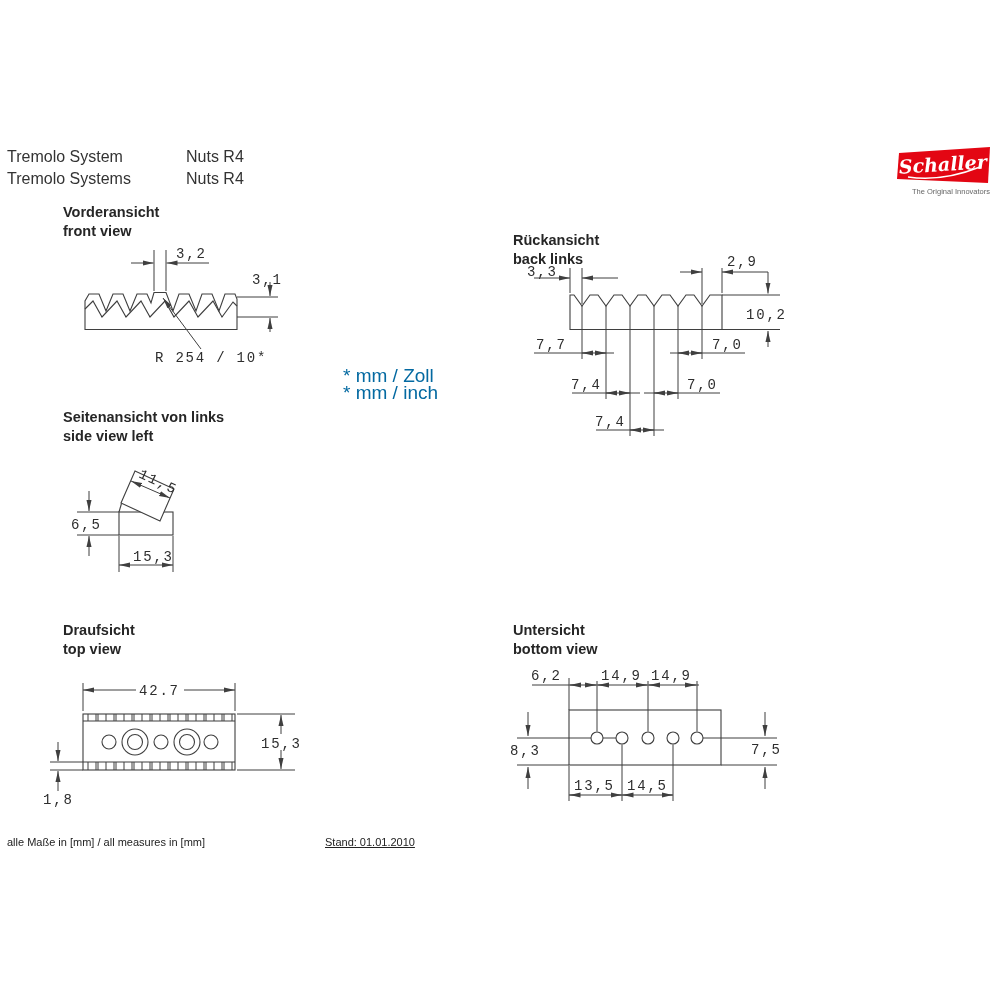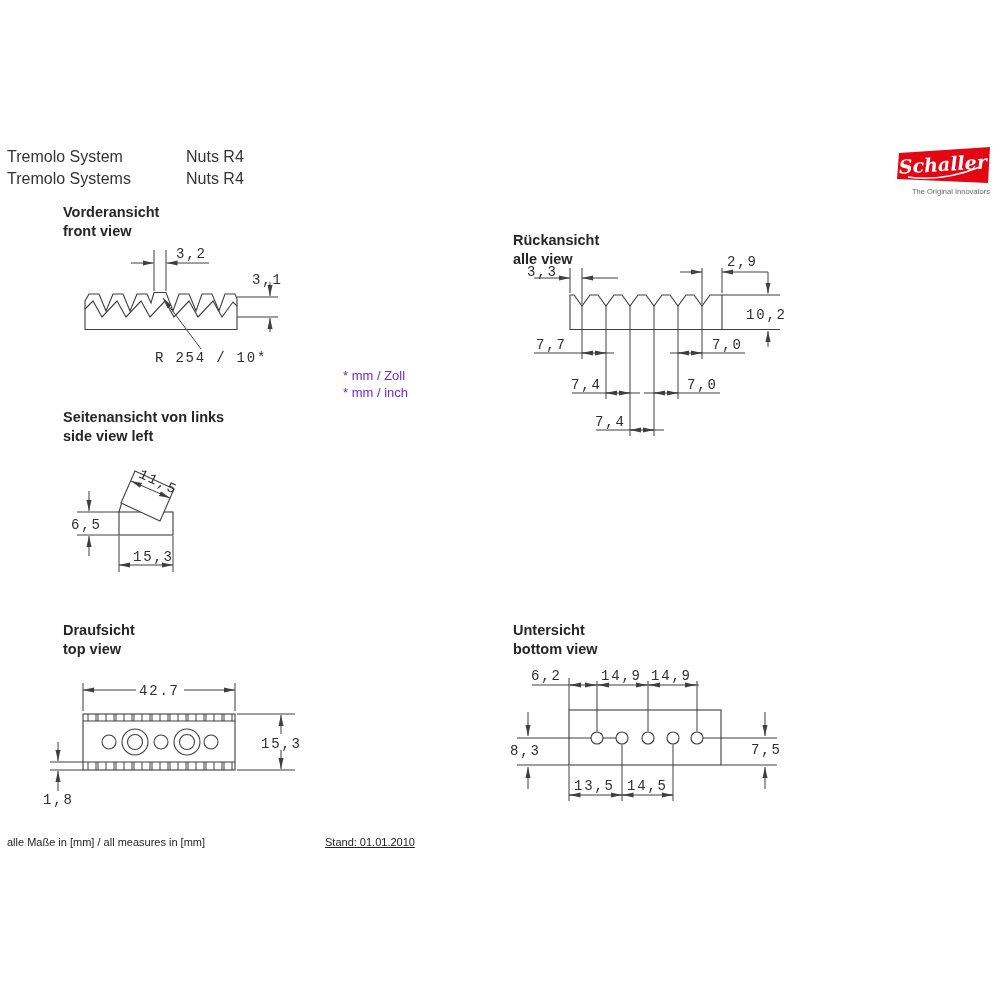--- a/index.html
+++ b/index.html
@@ -1,21 +1,21 @@
 <!DOCTYPE html>
 <html><head>
 <meta charset="utf-8">
 <style>
   html,body{margin:0;padding:0;background:#fff;}
   .page{position:relative;width:1000px;height:1000px;background:#fff;overflow:hidden;
         font-family:"Liberation Sans",sans-serif;color:#2a2a2a;}
   .abs{position:absolute;}
   .hdr{font-size:16px;line-height:22px;color:#333;}
   .vlabel{font-size:14.5px;line-height:18.5px;color:#262626;font-weight:bold;}
-  .note{font-size:13px;line-height:17px;color:#6d28d9;}
+  .note{font-size:19px;line-height:17px;color:#0369a1;}
   .foot{font-size:11px;color:#222;}
   svg{display:block;}
   .ln{stroke:#3f3f3f;stroke-width:1.1;fill:none;stroke-linejoin:miter;stroke-linecap:butt;}
   .dl{stroke:#3f3f3f;stroke-width:1;fill:none;stroke-linecap:butt;}
   .wf{fill:#fff;stroke:#3f3f3f;stroke-width:1.1;stroke-linejoin:miter;}
   .dim{font-family:"Liberation Mono",monospace;font-size:14px;letter-spacing:1.8px;fill:#2e2e2e;}
   .brand{font-family:"DejaVu Serif",serif;font-style:italic;font-weight:bold;font-size:19px;fill:#fff;}
   .tag{font-family:"Liberation Sans",sans-serif;font-size:7.5px;fill:#666;}
 </style>
 </head>
@@ -51,21 +51,21 @@
       <text class="tag" x="110" y="54" text-anchor="end">The Original Innovators</text>
     </svg>
   </div>
 
   <div class="abs vlabel" style="left:63px;top:203px;">
     <div>Vorderansicht</div>
     <div>front view</div>
   </div>
   <div class="abs vlabel" style="left:513px;top:203px;margin-top:28px;">
     <div>Rückansicht</div>
-    <div>alle view</div>
+    <div>back links</div>
   </div>
   <div class="abs vlabel" style="left:63px;top:408px;">
     <div>Seitenansicht von links</div>
     <div>side view left</div>
   </div>
   <div class="abs vlabel" style="left:63px;top:621px;">
     <div>Draufsicht</div>
     <div>top view</div>
   </div>
   <div class="abs vlabel" style="left:513px;top:621px;">

